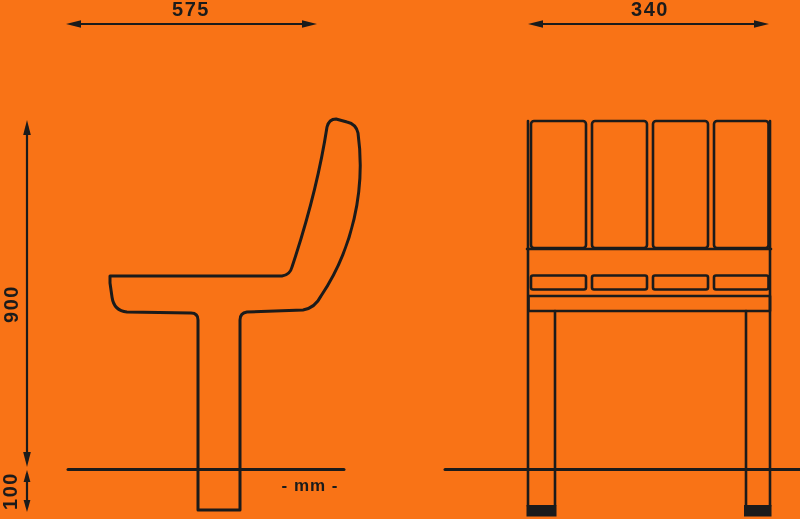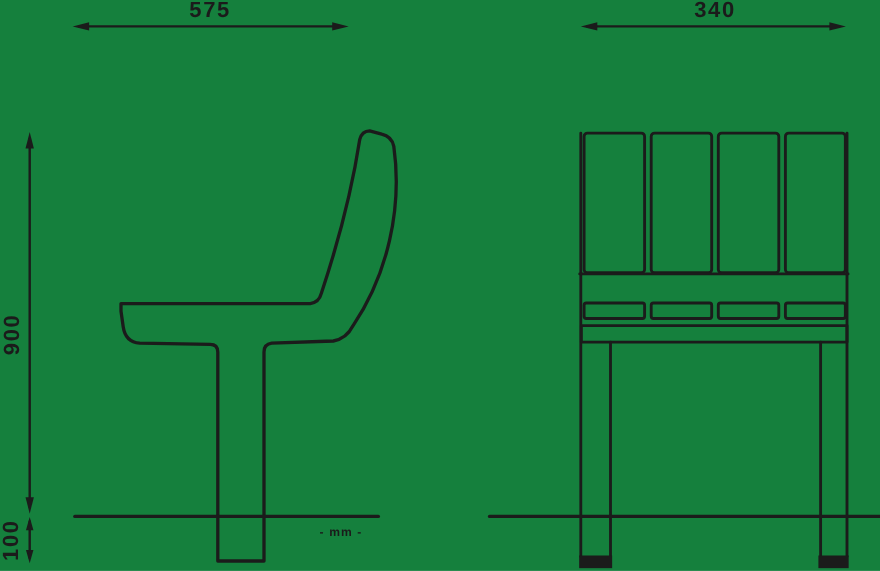--- a/index.html
+++ b/index.html
@@ -1,28 +1,28 @@
 <!DOCTYPE html>
 <html><head>
 <meta charset="utf-8">
 <style>
   html,body{margin:0;padding:0;background:#ffffff;}
   .canvas{
-    position:relative;width:800px;height:519px;background:#15803d;
+    position:relative;width:800px;height:519px;background:#f97316;
     overflow:hidden;font-family:"Liberation Sans",sans-serif;
   }
   .drawing-layer{position:absolute;left:0;top:0;}
   .dim-label{
     position:absolute;color:#1b1b1b;font-weight:700;font-size:20px;
     line-height:1;letter-spacing:1.5px;white-space:nowrap;
     transform:translate(-50%,-50%);
   }
   .dim-label.vertical{transform:translate(-50%,-50%) rotate(-90deg);}
   .units-label{
-    position:absolute;color:#1b1b1b;font-weight:700;font-size:11px;
+    position:absolute;color:#1b1b1b;font-weight:700;font-size:17px;
     line-height:1;letter-spacing:1px;white-space:nowrap;
     transform:translate(-50%,-50%);
   }
 </style>
 </head>
 <body>
 
 <div class="canvas">
 
   <svg class="drawing-layer" width="800" height="519" viewBox="0 0 800 519" fill="none" stroke="#1b1b1b" stroke-width="3" stroke-linecap="round" stroke-linejoin="round">

